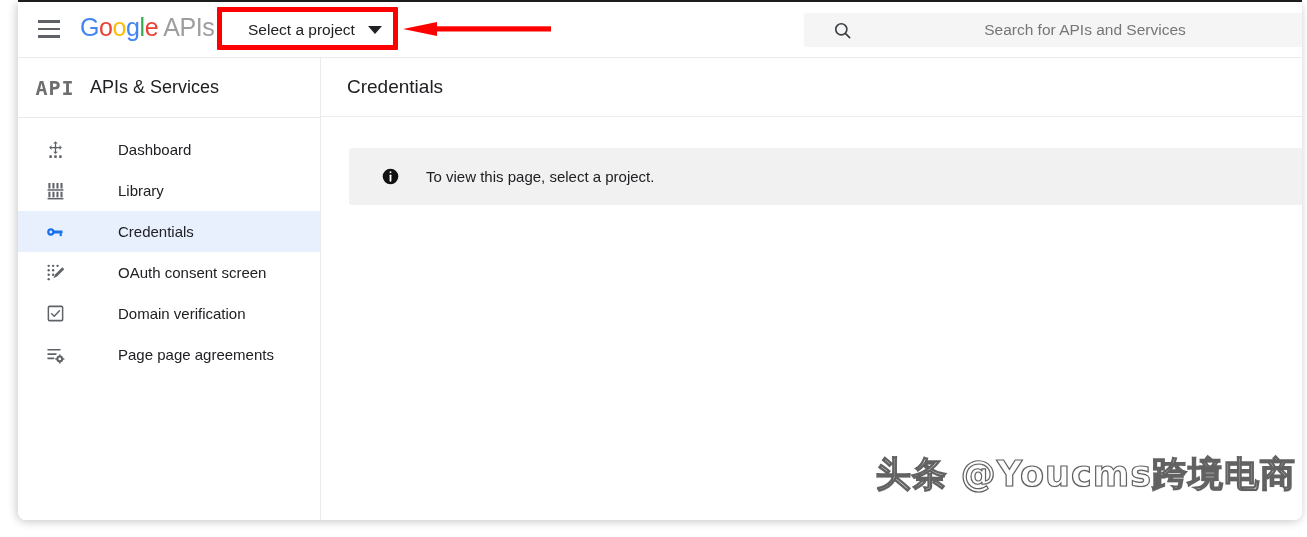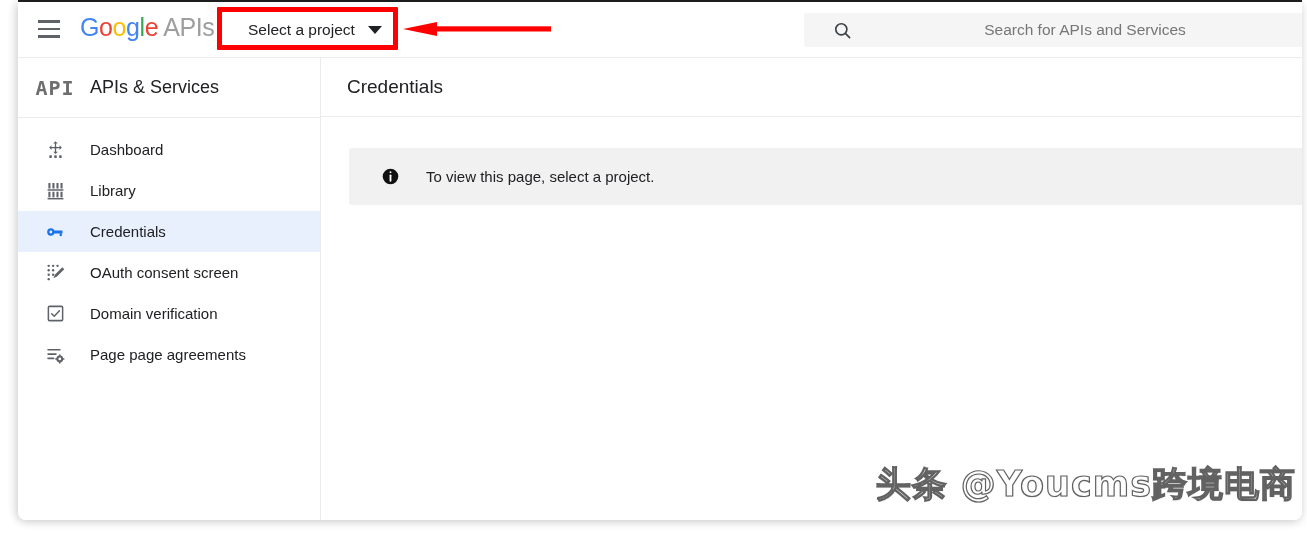--- a/index.html
+++ b/index.html
@@ -190,20 +190,21 @@
     color: #202124;
   }
   .nav { padding-top: 11px; }
   .nav-item {
     position: relative;
     height: 41px;
     display: flex;
     align-items: center;
     cursor: pointer;
     text-decoration: none;
+    gap: 28px;
   }
   .nav-item.active { background: #e8f0fe; }
   .nav-icon {
     width: 46px;
     margin-left: 14px;
     display: flex;
     align-items: center;
     justify-content: center;
     line-height: 0;
   }
@@ -252,21 +253,21 @@
   }
   .info-text {
     font-size: 15px;
     color: #202124;
   }
 
   
   .watermark {
     position: absolute;
     right: 6px;
-    bottom: 12px;
+    bottom: 22px;
     font-family: "DejaVu Sans", sans-serif;
     font-size: 35px;
     font-weight: bold;
     color: rgba(255,255,255,0.92);
     -webkit-text-stroke: 1.2px rgba(70,70,70,0.85);
     white-space: nowrap;
     letter-spacing: 1px;
     user-select: none;
     text-shadow: 0 1px 1px rgba(0,0,0,0.12);
   }

